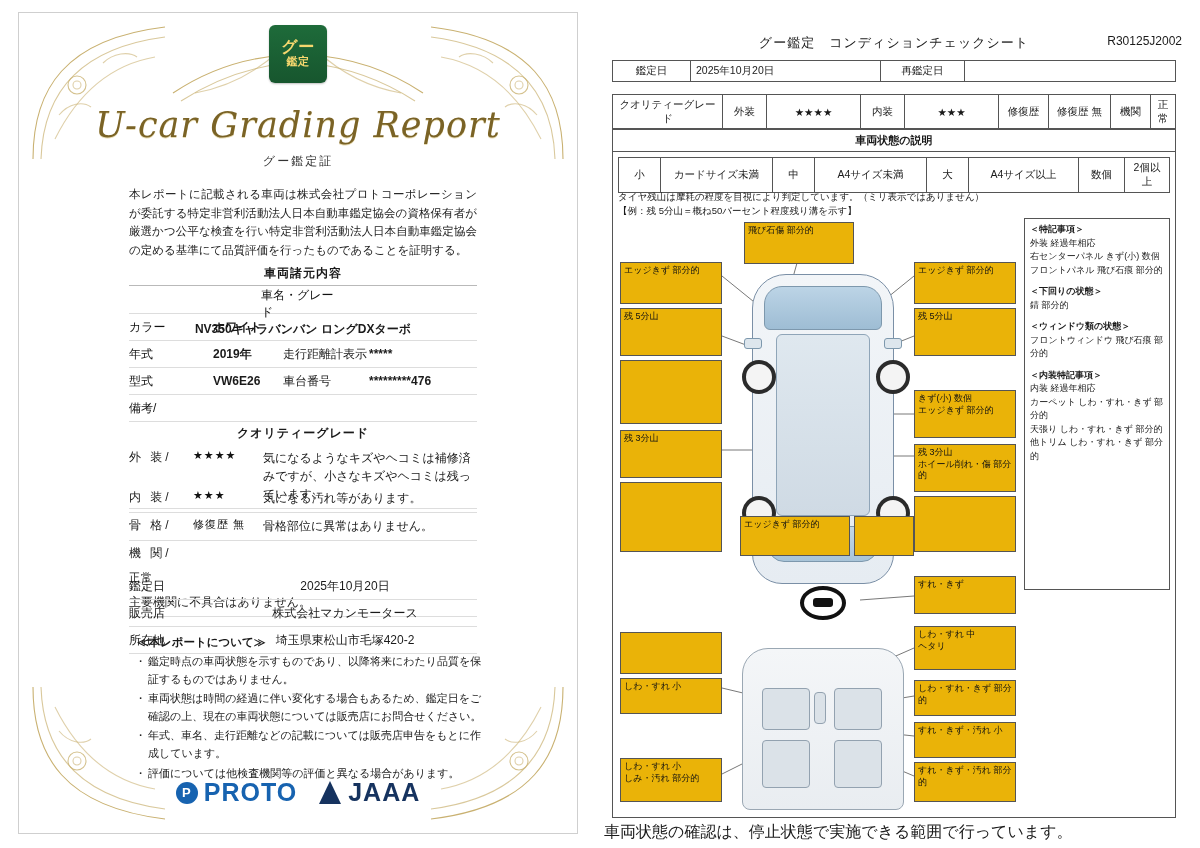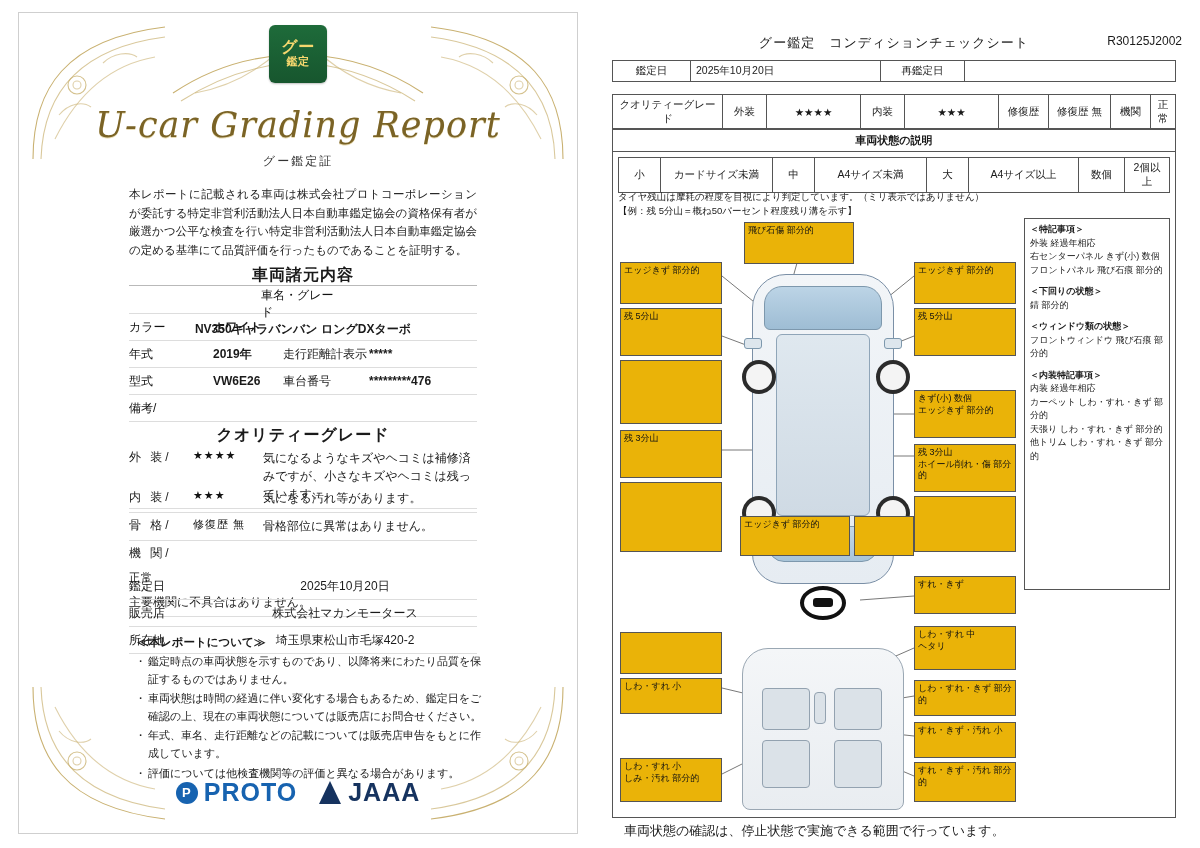--- a/index.html
+++ b/index.html
@@ -79,21 +79,21 @@
     font-size: 11.5px;
     line-height: 1.62;
     color: #222;
     text-align: justify;
   }
 
   .sec-title {
     position: absolute;
     left: 110px; width: 348px;
     text-align: center;
-    font-size: 16px;
+    font-size: 12px;
     font-weight: bold;
     letter-spacing: 1px;
   }
   #spec-title { top: 252px; }
   #grade-title { top: 412px; }
 
   .rule {
     position: absolute;
     left: 110px; width: 348px;
     border-top: 1px solid #b9b9b9;
@@ -259,22 +259,22 @@
     box-sizing: border-box;
     font-size: 9px;
     padding: 4px 5px;
     line-height: 1.5;
   }
   .notes-col .h { margin-top: 4px; }
   .notes-col .h:first-child { margin-top: 0; }
 
   .footer-note {
     position: absolute;
-    left: 20px; top: 810px;
-    font-size: 13px;
+    left: 0; top: 810px;
+    font-size: 16px;
   }
 
   
   .car-top {
     position: absolute;
     left: 118px; top: 56px;
     width: 180px; height: 308px;
   }
   .car-body {
     position: absolute; left: 20px; top: 0;

